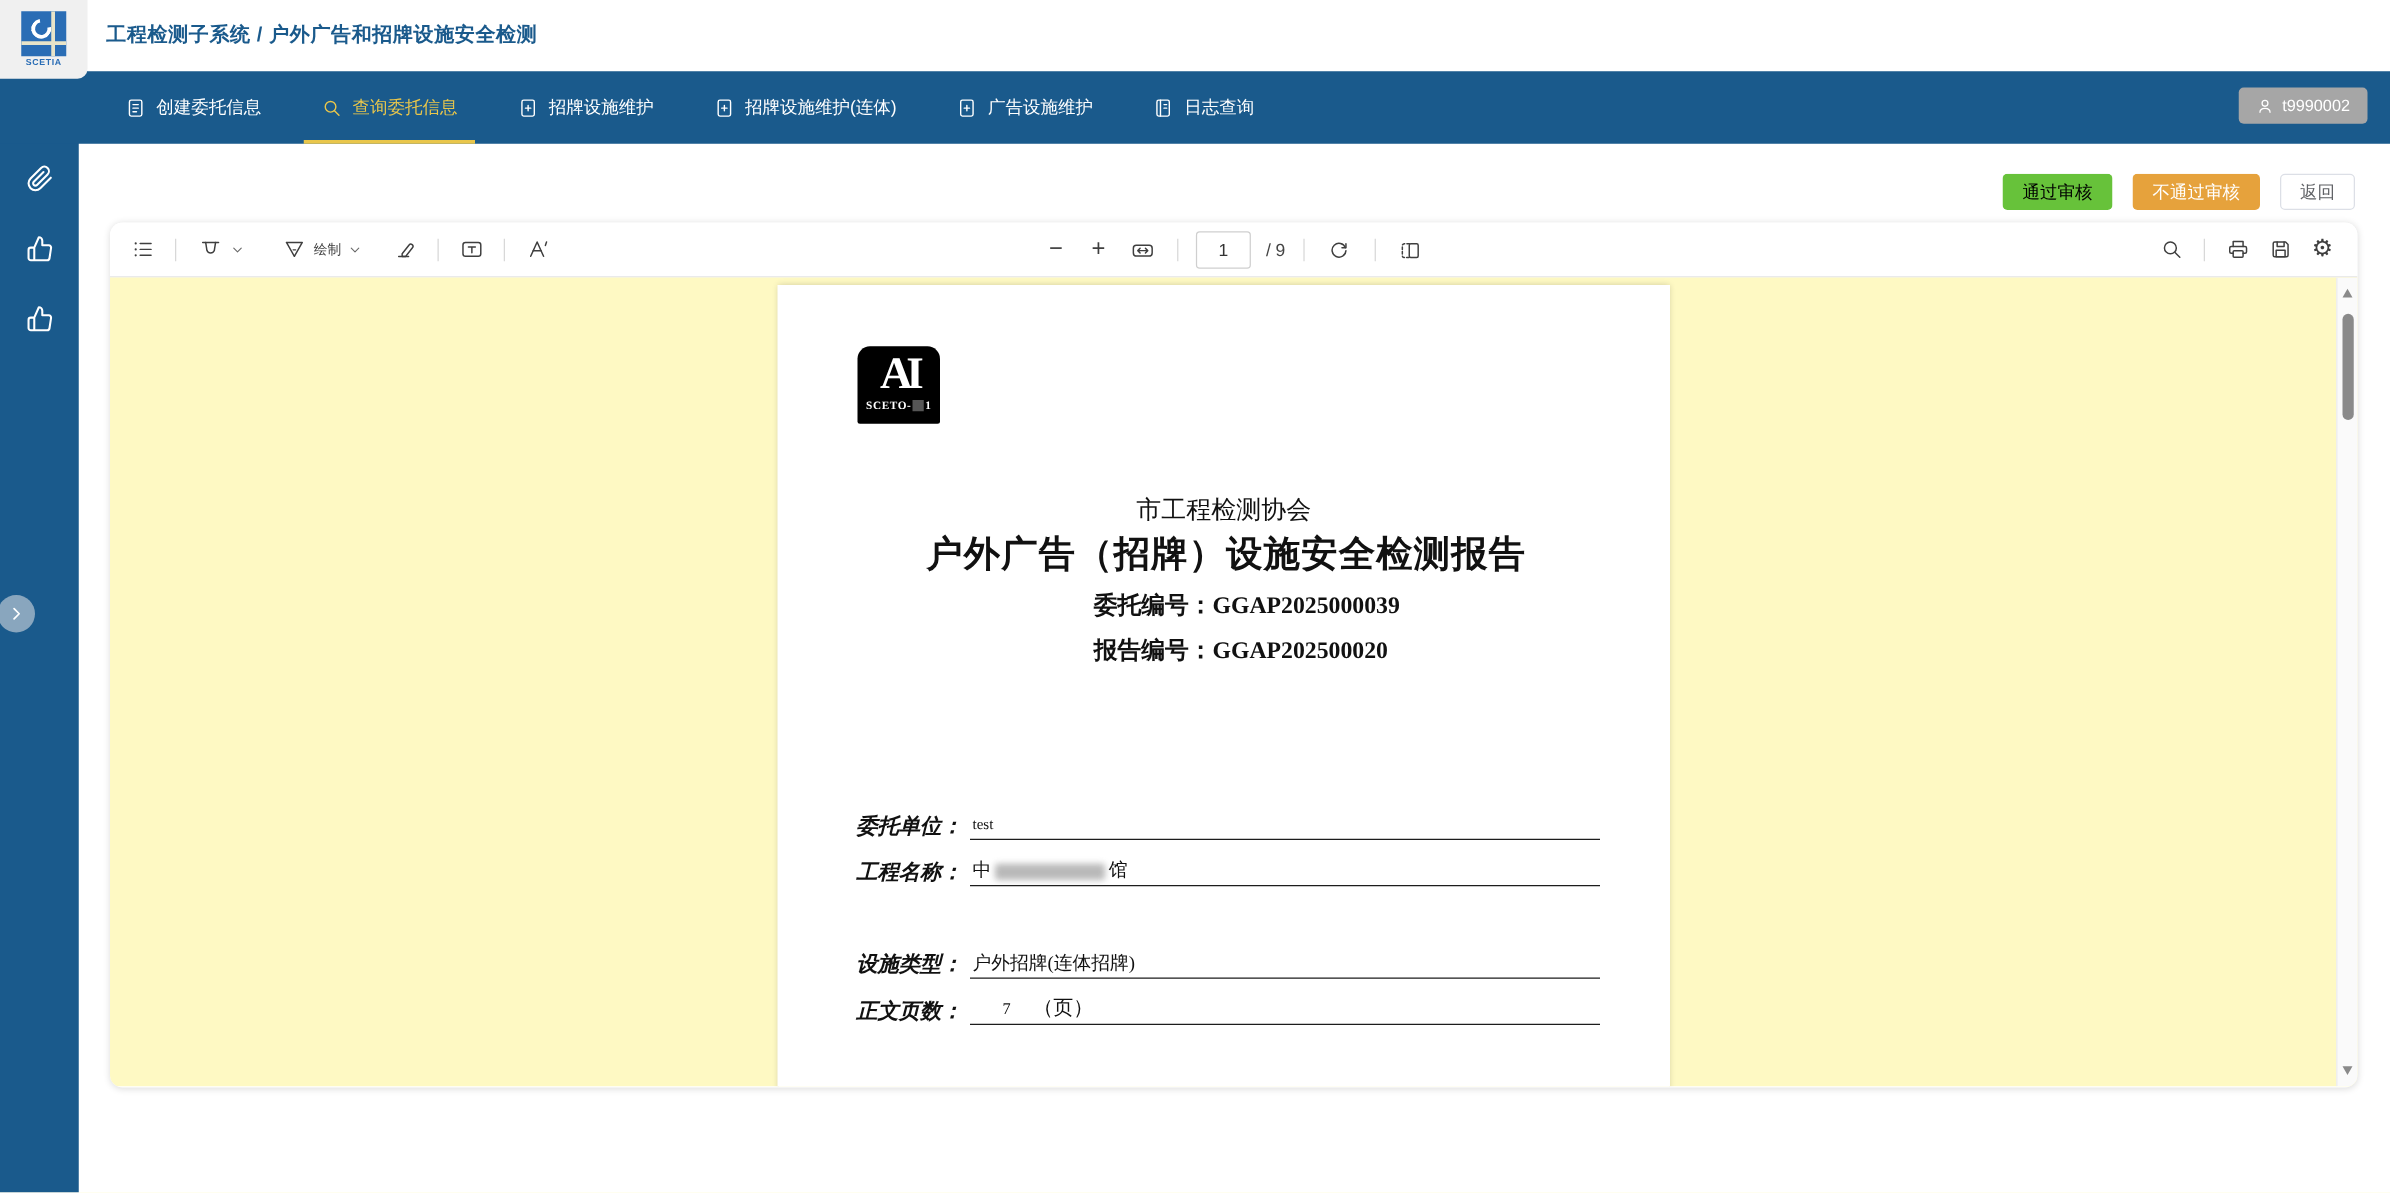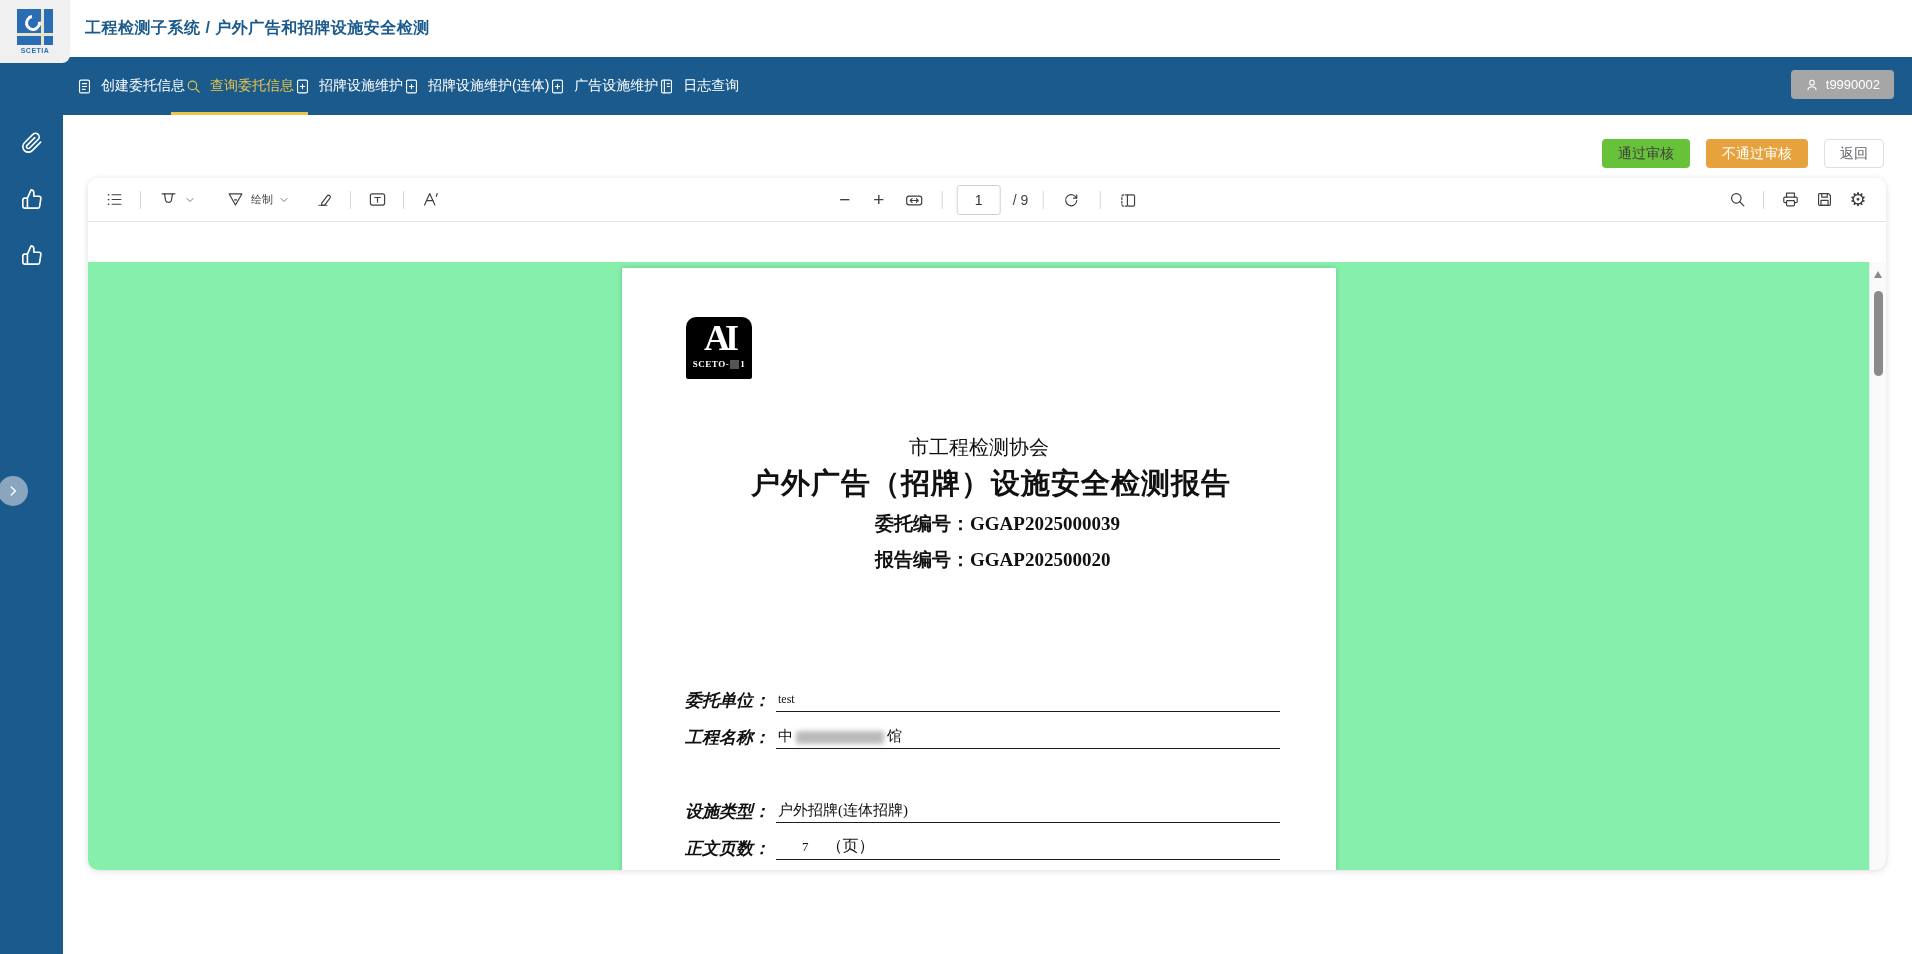--- a/index.html
+++ b/index.html
@@ -23,34 +23,34 @@
     border-radius:0 0 8px 0; z-index:5; display:flex; flex-direction:column; align-items:center; justify-content:center; }
   .logo-mark { width:36px; height:36px; background:#2a6db5; position:relative; overflow:hidden; }
   .logo-mark .vline { position:absolute; left:24px; top:0; width:3px; height:36px; background:#e8e4c9; }
   .logo-mark .hline { position:absolute; left:0; top:24px; width:36px; height:3px; background:#e8e4c9; }
   .logo-mark .hook { position:absolute; left:8px; top:6px; width:16px; height:16px; border:3px solid #fff;
     border-radius:50%; border-top-color:transparent; transform:rotate(35deg); }
   .logo-word { font-size:7px; font-weight:bold; color:#2a6db5; letter-spacing:.5px; margin-top:2px; }
 
   
   .navbar { position:absolute; left:0; top:57px; width:1912px; height:58px; background:#1a5a8c; z-index:3; }
-  .tabs { position:absolute; left:76px; top:0; height:58px; display:flex; }
+  .tabs { position:absolute; left:100px; top:0; height:58px; display:flex; gap:48px; }
   .tab { position:relative; display:flex; align-items:center; gap:8px; height:58px; color:#fff; font-size:14px; cursor:pointer; white-space:nowrap; }
   .tab svg { width:17px; height:17px; stroke:#fff; fill:none; stroke-width:1.6; stroke-linecap:round; stroke-linejoin:round; }
   .tab.active { color:#e9c64b; }
   .tab.active svg { stroke:#e9c64b; }
   .tab.active::after { content:""; position:absolute; left:-14px; right:-14px; bottom:0; height:3px; background:#e9c64b; }
   .user-badge { position:absolute; right:18px; top:13px; height:29px; padding:0 14px; background:#a6a6a6;
     border-radius:4px; display:flex; align-items:center; gap:7px; color:#fff; font-size:13px; cursor:pointer; }
   .user-badge svg { width:14px; height:14px; stroke:#fff; fill:none; stroke-width:1.8; }
 
   
   .actions { position:absolute; right:28px; top:139px; display:flex; gap:16px; z-index:2; }
   .btn { height:29px; padding:0 15px; border-radius:4px; font-size:14px; display:flex; align-items:center; cursor:pointer; border:1px solid transparent; }
-  .btn-green { background:#67c23a; color:#404040; }
+  .btn-green { background:#67c23a; color:#000000; }
   .btn-orange { background:#e6a23c; color:#fff; }
   .btn-plain { background:#fff; color:#606266; border-color:#dcdfe6; }
 
   
   .viewer { position:absolute; left:88px; top:178px; width:1798px; height:692px; background:#fff;
     border-radius:10px; box-shadow:0 1px 6px rgba(0,0,0,.14); overflow:hidden; z-index:2; }
   .pdf-toolbar { position:relative; height:44px; background:#fff; border-bottom:1px solid #e4e4e4;
     display:flex; align-items:center; color:#3f3f3f; }
   .tgroup { display:flex; align-items:center; gap:6px; }
   .tg-left { margin-left:12px; }
@@ -62,34 +62,34 @@
   .draw-group { display:flex; align-items:center; gap:5px; cursor:pointer; padding:3px 4px; border-radius:4px; font-size:11px; color:#3f3f3f; }
   .chev { width:12px; height:12px; }
   .chev svg { width:12px; height:12px; stroke:#6a6a6a; fill:none; stroke-width:1.8; stroke-linecap:round; stroke-linejoin:round; }
   .zoom-txt { font-size:19px; color:#3f3f3f; width:26px; height:28px; display:flex; align-items:center; justify-content:center; cursor:pointer; }
   .page-input { width:44px; height:30px; border:1px solid #cfcfcf; border-radius:3px; text-align:center;
     font-size:14px; color:#333; outline:none; font-family:"Liberation Sans",sans-serif; }
   .page-total { font-size:14px; color:#444; margin-left:4px; }
   .gear-glyph { font-size:19px; color:#3f3f3f; line-height:1; }
 
   
-  .canvas { position:relative; width:100%; height:647px; background:#86efac; overflow:hidden;margin-top:40px; }
+  .canvas { position:relative; width:100%; height:647px; background:#fef9c3; overflow:hidden; }
   .pdf-page { position:absolute; left:534px; top:6px; width:714px; height:720px; background:#fff;
     box-shadow:0 0 5px rgba(0,0,0,.18); }
   .doc { position:relative; width:100%; height:100%;
     font-family:"Liberation Serif","DejaVu Serif",serif; color:#111; }
 
   .doc-logo { position:absolute; left:64px; top:49px; width:66px; height:62px; background:#000;
     border-radius:10px 10px 2px 2px; color:#fff; display:flex; flex-direction:column; align-items:center; }
   .doc-logo .l1 { font-size:36px; font-weight:bold; letter-spacing:-5px; line-height:42px; font-family:"Liberation Serif",serif; }
   .doc-logo .l2 { font-size:9px; font-weight:bold; letter-spacing:.5px; display:flex; align-items:center; }
   .doc-logo .l2 .blk { display:inline-block; width:9px; height:9px; background:#555; margin:0 1px; }
 
   .assoc { position:absolute; left:0; top:166px; width:100%; text-align:center; font-size:20px; }
-  .doc-title { position:absolute; left:12px; top:196px; width:100%; text-align:center; font-size:29px; font-weight:bold; letter-spacing:1px; }
+  .doc-title { position:absolute; left:2px; top:196px; width:100%; text-align:center; font-size:29px; font-weight:bold; letter-spacing:1px; }
   .doc-no { position:absolute; left:253px; font-size:19px; font-weight:bold; }
   .no1 { top:243px; } .no2 { top:279px; }
 
   .field-row { position:absolute; left:63px; width:595px; display:flex; align-items:flex-end; }
   .f1{top:420px;} .f2{top:457px;} .f3{top:494px;} .f4{top:531px;} .f5{top:568px;}
   .f-label { font-size:17px; font-weight:bold; white-space:nowrap; margin-right:6px;font-style:italic; }
   .f-line { flex:1; border-bottom:1px solid #1c1c1c; min-height:24px; display:flex; align-items:flex-end; padding:0 0 2px 2px; }
   .val-cjk { font-size:15px; }
   .val-small { font-size:12px; position:relative; top:-2px; }
   .blur-seg { display:inline-block; height:13px; background:#a8a8a8; filter:blur(2.5px); border-radius:2px;

